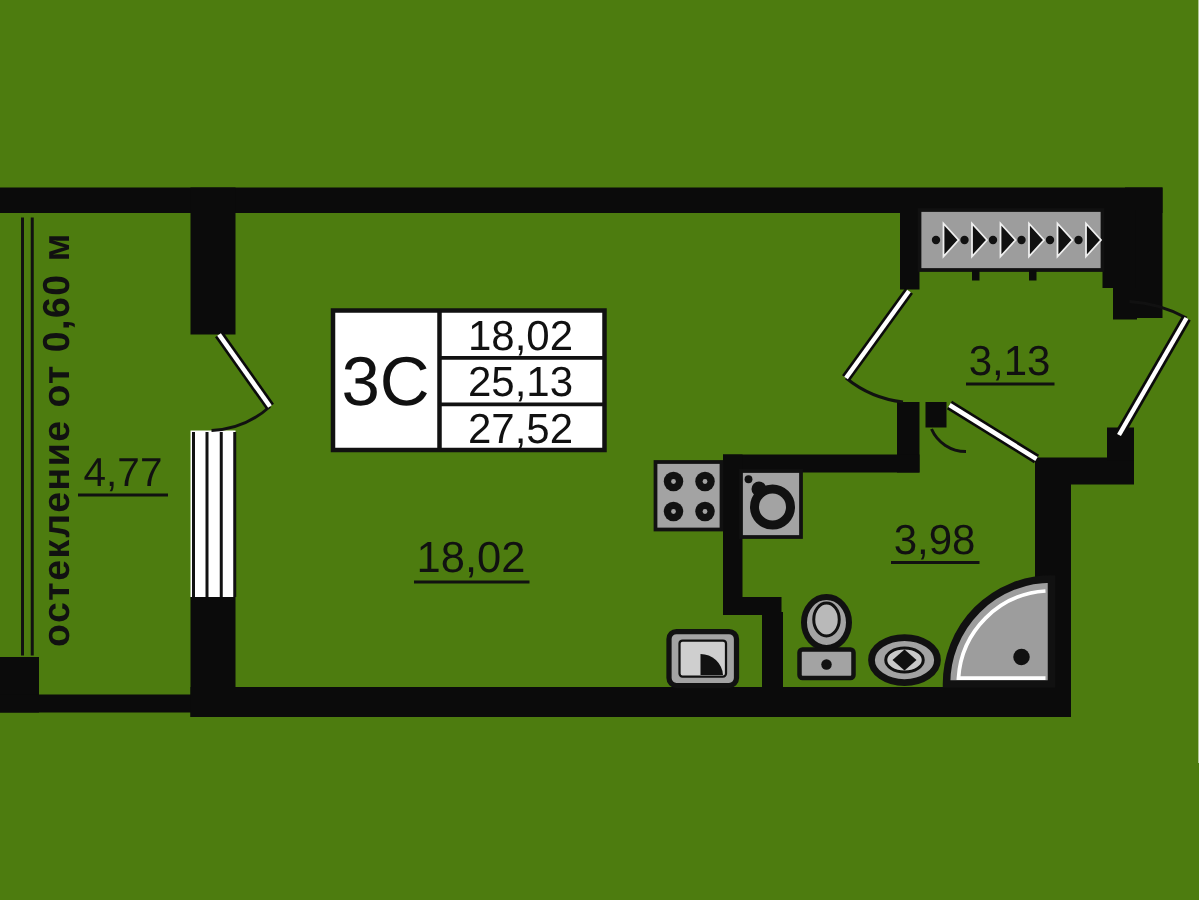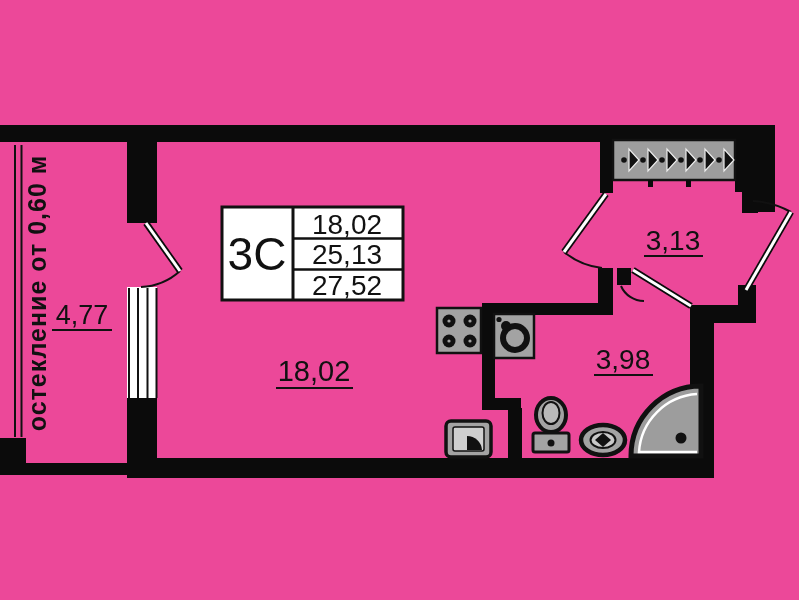--- a/index.html
+++ b/index.html
@@ -1,16 +1,16 @@
 <!DOCTYPE html>
 <html><head>
 <meta charset="utf-8">
 <style>
   html,body{margin:0;padding:0;background:#ffffff;}
-  .stage{position:relative;width:799px;height:600px;background:#ec4899;overflow:hidden;}
+  .stage{position:relative;width:799px;height:600px;background:#4d7c0f;overflow:hidden;}
   svg{position:absolute;left:0;top:0;}
   svg text{font-family:"Liberation Sans","DejaVu Sans",sans-serif;fill:#111;}
   .area-label{font-size:28px;}
   .room-label{font-size:29px;}
   .balcony-label{font-size:27px;}
   .stamp-type{font-size:46px;}
   .stamp-num{font-size:28px;}
   .glazing-note{font-size:25px;font-weight:bold;letter-spacing:1px;}
   .wall{fill:#0b0b0b;}
   .underline{stroke:#111;stroke-width:2;}

